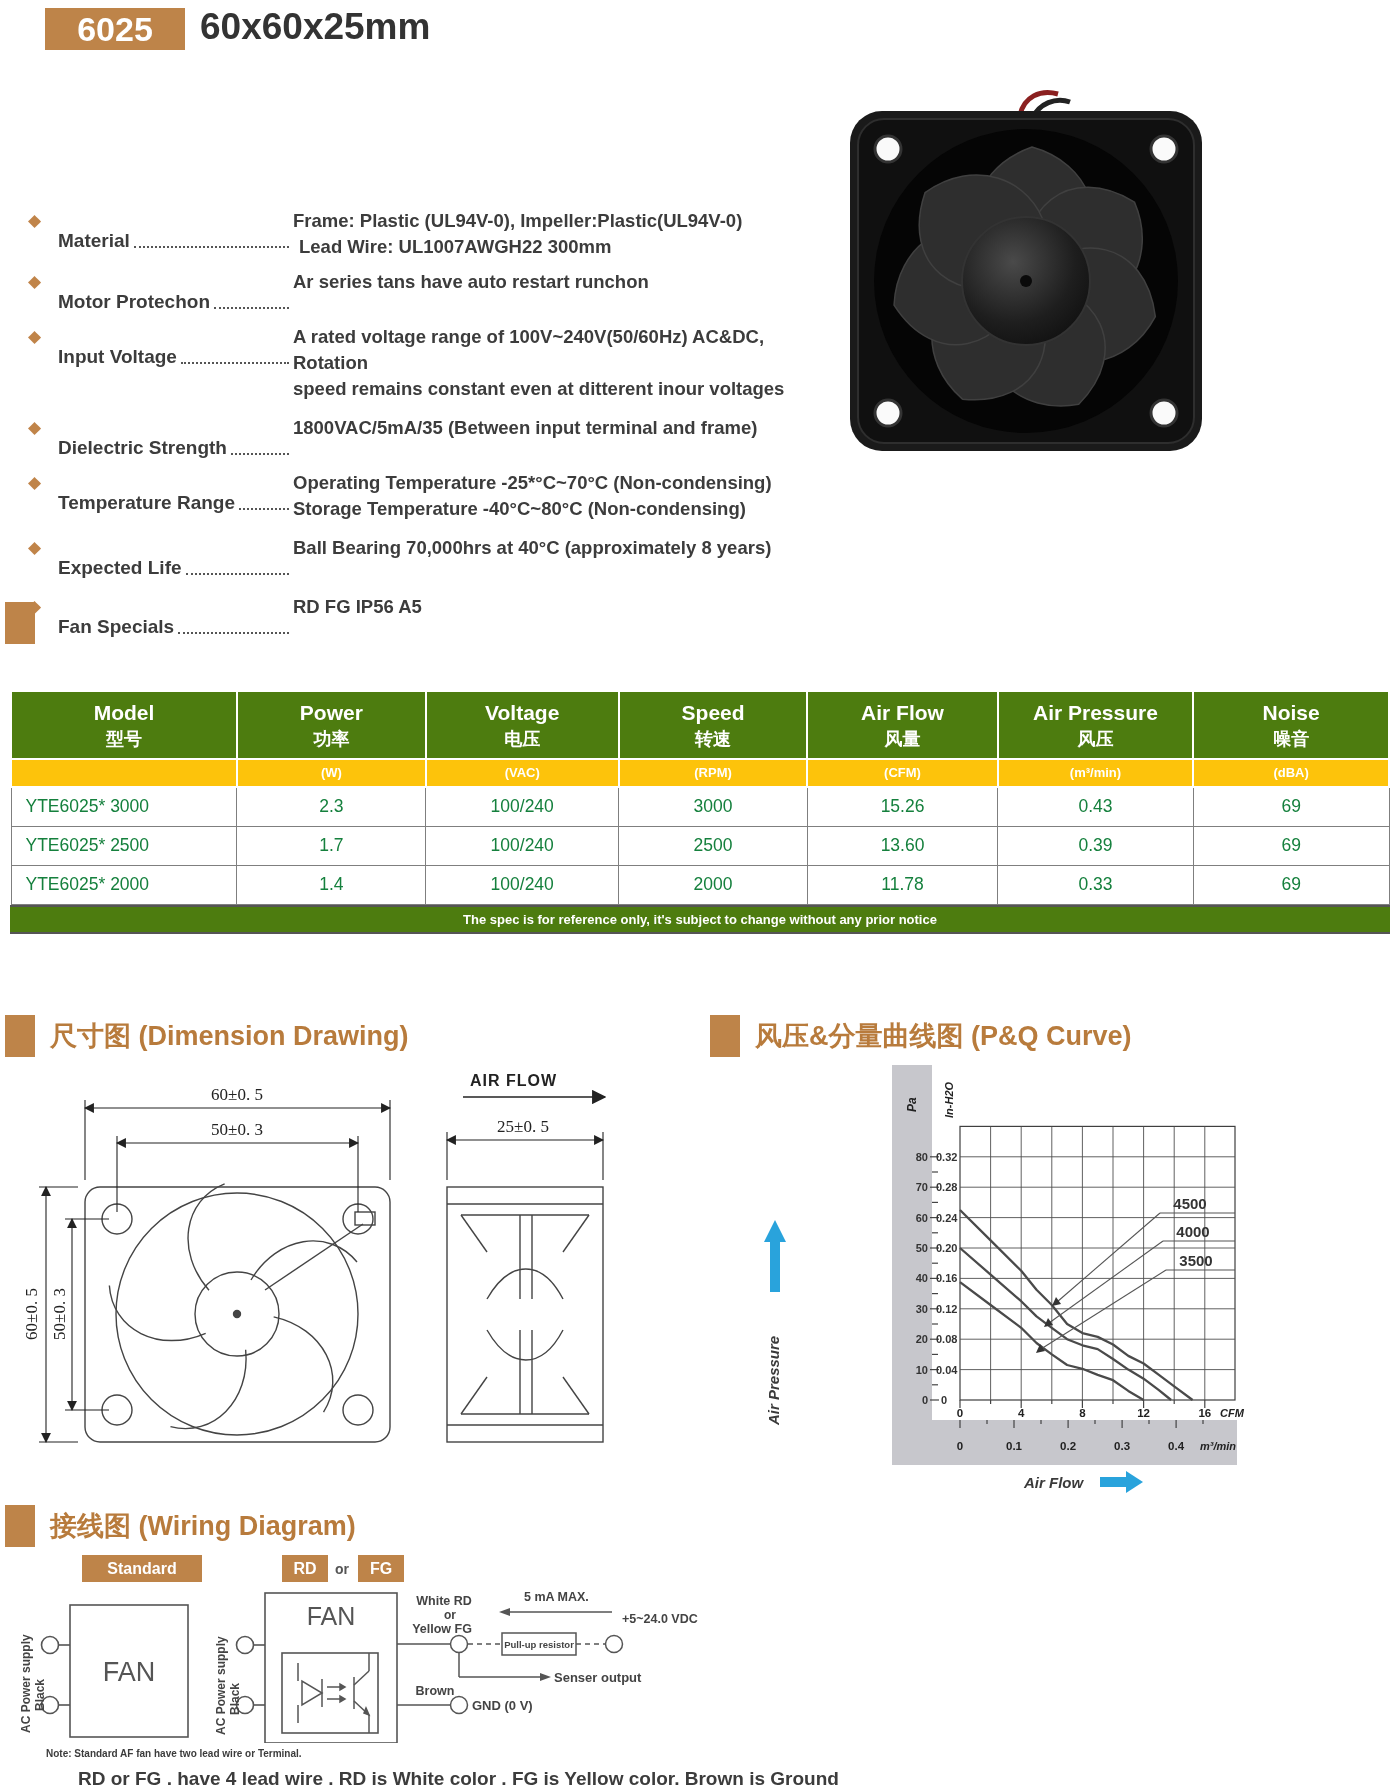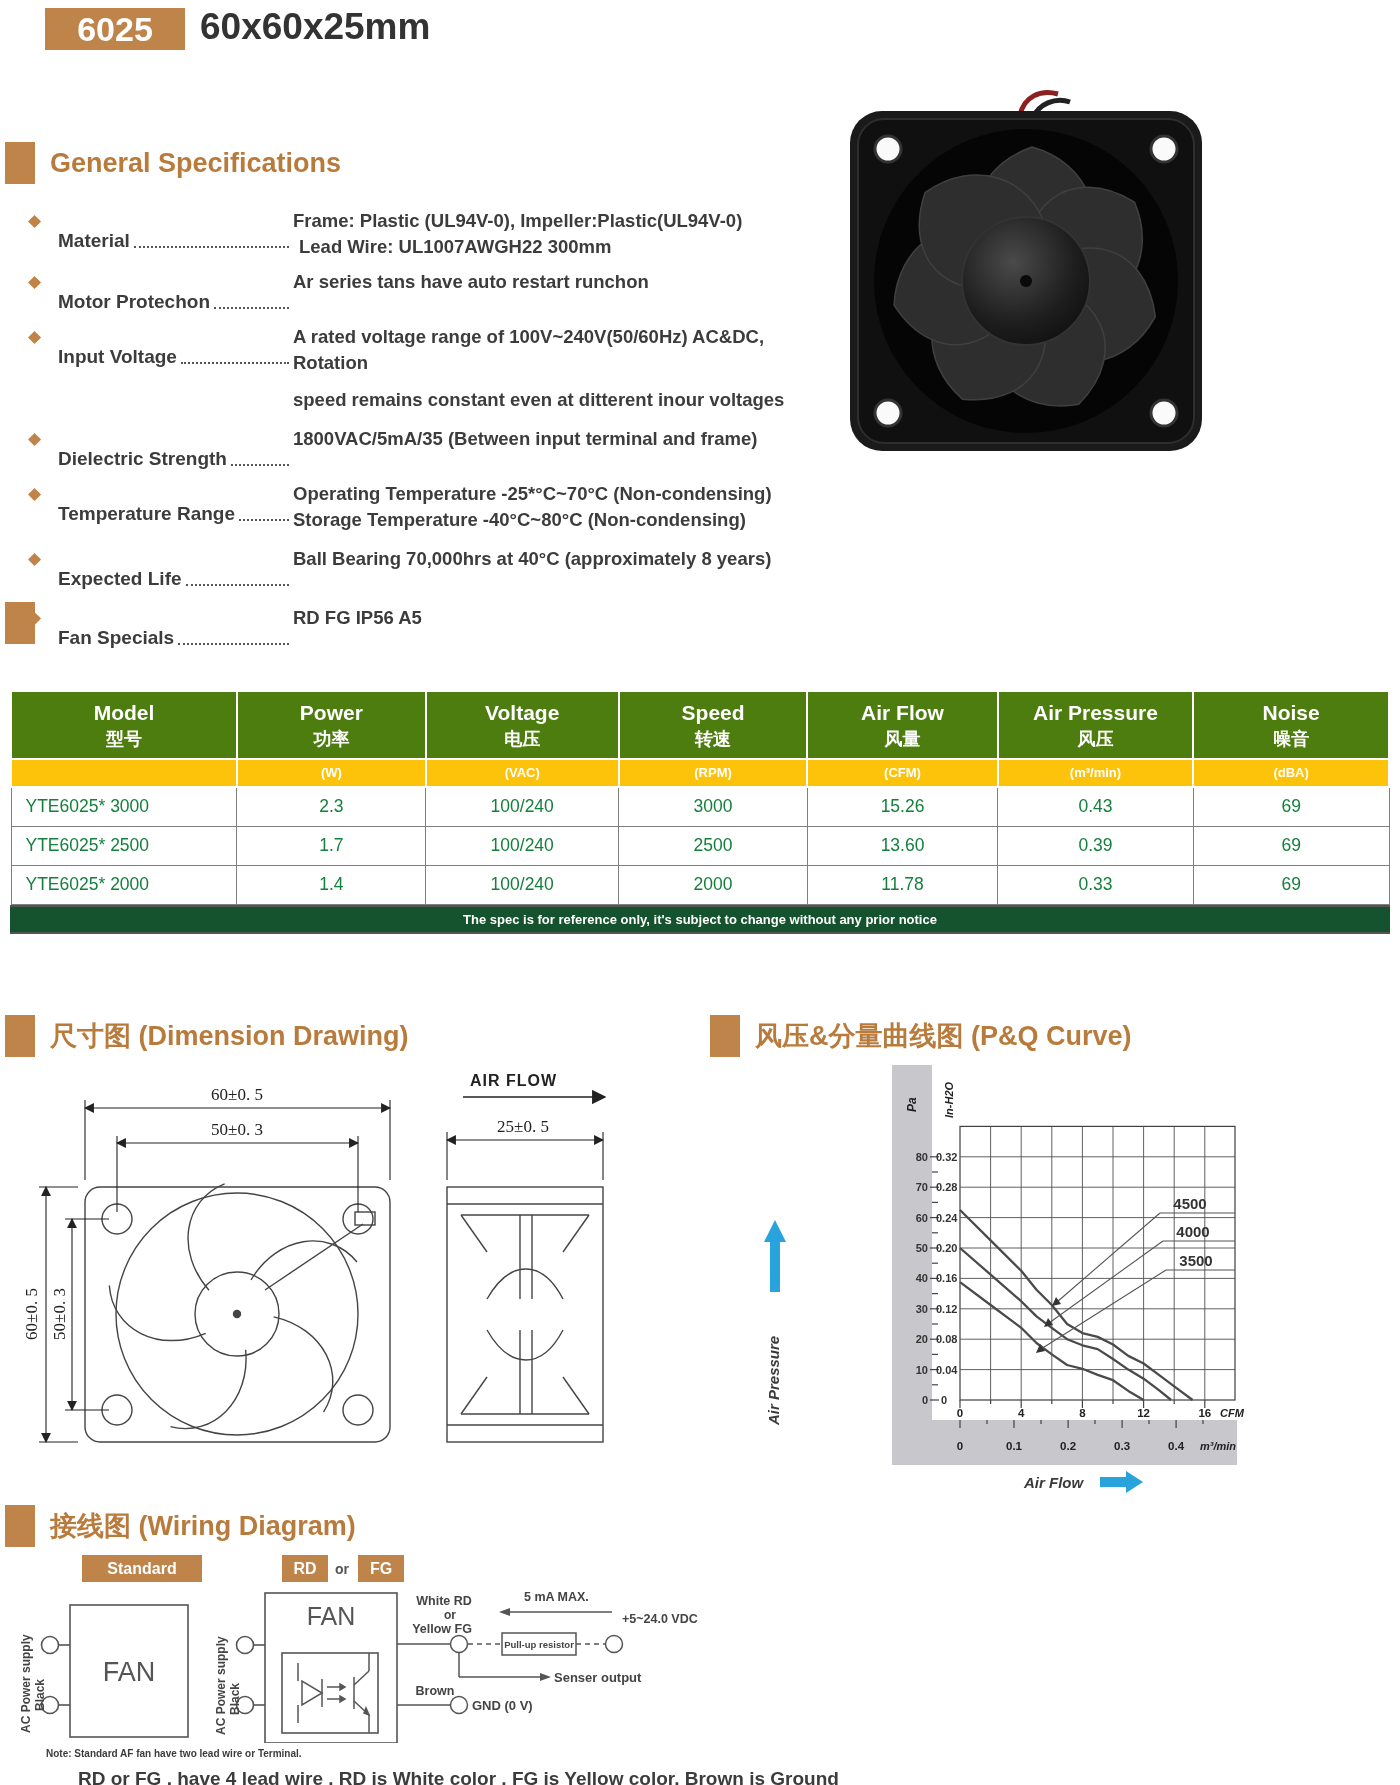--- a/index.html
+++ b/index.html
@@ -20,56 +20,52 @@
   
   .gs{position:absolute;left:28px;top:208px;width:815px;}
   .gs-row{display:flex;align-items:flex-start;margin-bottom:9px;}
   .gs-row.mt{margin-top:13px;}
   .diamond{color:#C08449;font-size:17px;width:30px;flex:0 0 auto;line-height:26px;}
   .gs-lab{width:235px;flex:0 0 auto;display:flex;align-items:flex-end;margin-top:20px;}
   .gs-label{font-size:19px;font-weight:bold;color:#3c3c3c;line-height:26px;white-space:nowrap;}
   .gs-dots{flex:1;border-bottom:2px dotted #555;margin:0 4px 6px 4px;height:14px;}
   .gs-val{flex:1;font-size:18.5px;font-weight:bold;color:#3c3c3c;}
   .gs-val div{line-height:26px;}
-  .gs-val .gap{margin-top:11px;}
+  .gs-val .gap{}
   .gs-val .ind{padding-left:6px;}
 
   
   .tblwrap{position:absolute;left:10px;top:690px;width:1380px;}
   table.spec{width:100%;border-collapse:collapse;table-layout:fixed;}
   table.spec thead th{background:#4d7c0f;color:#fff;border:2px solid #fff;padding:6px 2px;}
   table.spec thead .en{font-size:21px;font-weight:bold;line-height:1.45;}
   table.spec thead .zh{font-size:18px;font-weight:bold;line-height:1.3;}
   table.spec tr.units td{background:#FDC30B;color:#fff;border:2px solid #fff;
                          font-size:13px;font-weight:bold;text-align:center;height:24px;}
   table.spec tbody td{border:1px solid #7f7f7f;font-size:17.5px;color:#15803d;
                       text-align:center;height:36px;background:#fff;}
   table.spec tbody td.model{text-align:left;padding-left:14px;}
-  .footnote{height:25px;background:#14532d;border-top:2px solid #555;border-bottom:2px solid #555;
+  .footnote{height:25px;background:#4d7c0f;border-top:2px solid #555;border-bottom:2px solid #555;
             color:#fff;font-size:13px;text-align:center;line-height:25px;font-weight:bold;}
 
   
   .note1{position:absolute;left:46px;top:1748px;font-size:10px;font-weight:bold;color:#3c3c3c;}
   .note2{position:absolute;left:78px;top:1768px;font-size:19px;font-weight:bold;color:#3c3c3c;text-decoration:underline;}
 
   svg text{font-family:"Liberation Sans","DejaVu Sans",sans-serif;}
   svg .dimlab{font-family:"Liberation Serif","DejaVu Serif",serif;font-size:17px;fill:#222;}
 </style>
 </head>
 <body>
 
 <div id="page">
 
   <div class="model-badge">6025</div>
   <div class="size-title">60x60x25mm</div>
 
-  <div class="sec" style="left:5px;top:142px;">
-    <span class="sq"></span>
-    <h2>General Specifications</h2>
-  </div>
 
   <div class="gs">
     <div class="gs-row">
       <span class="diamond">◆</span>
       <span class="gs-lab">
           <span class="gs-label">Material</span>
           <span class="gs-dots"></span>
         </span>
       <span class="gs-val">
         <div>Frame: Plastic (UL94V-0), Impeller:Plastic(UL94V-0)</div>

